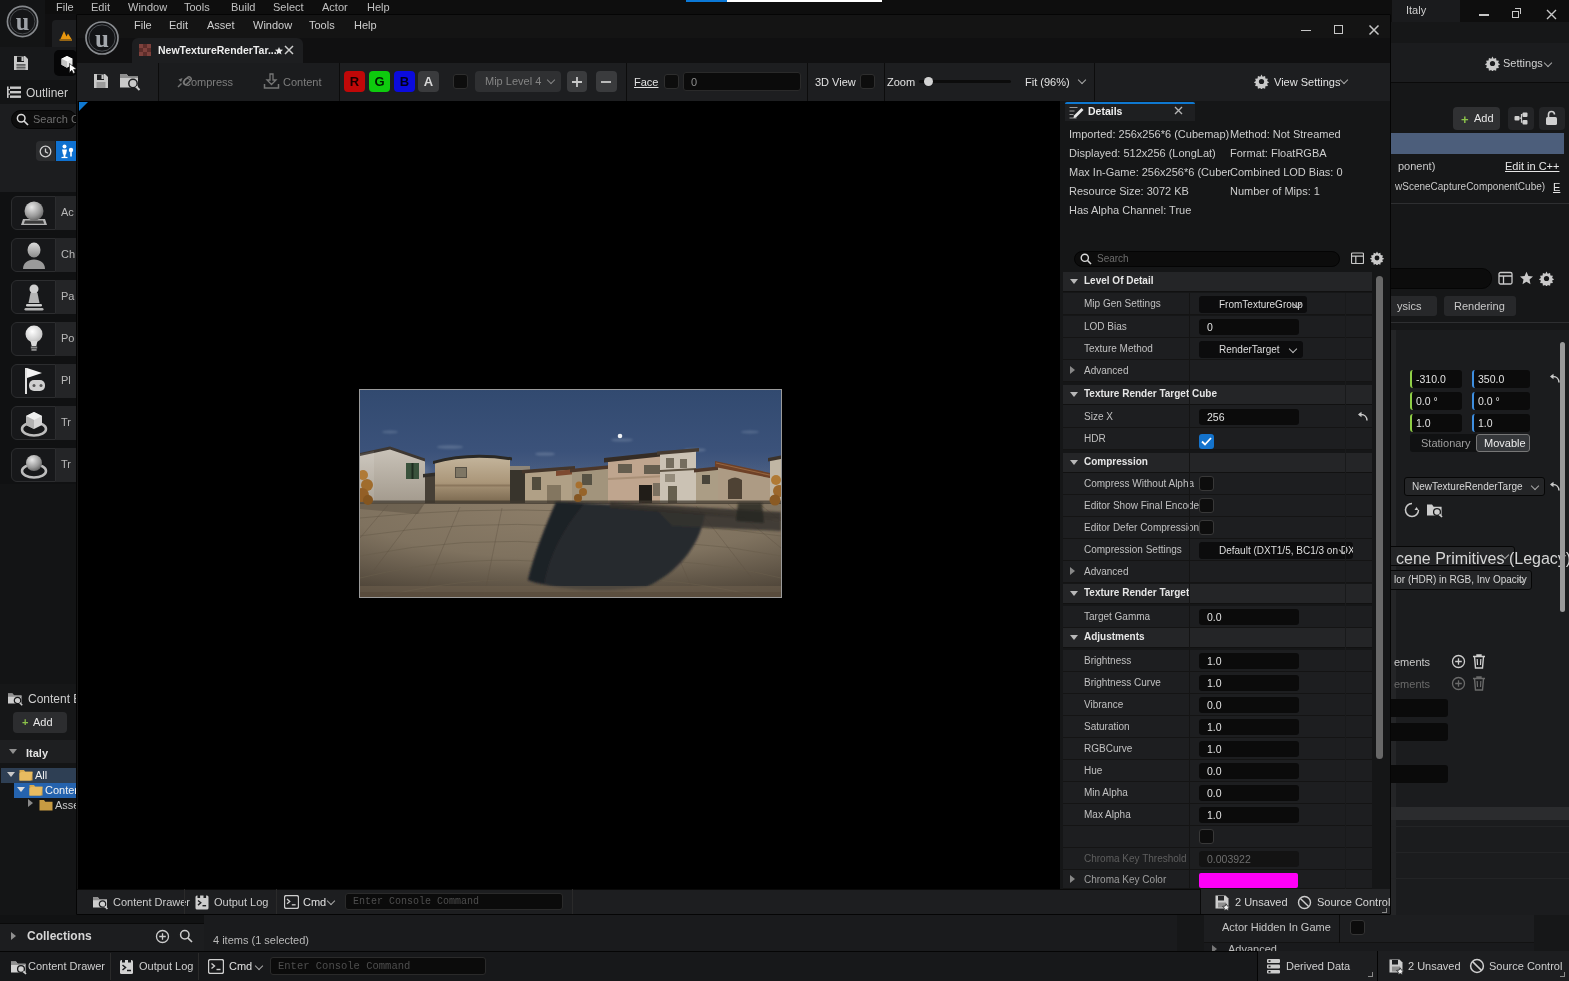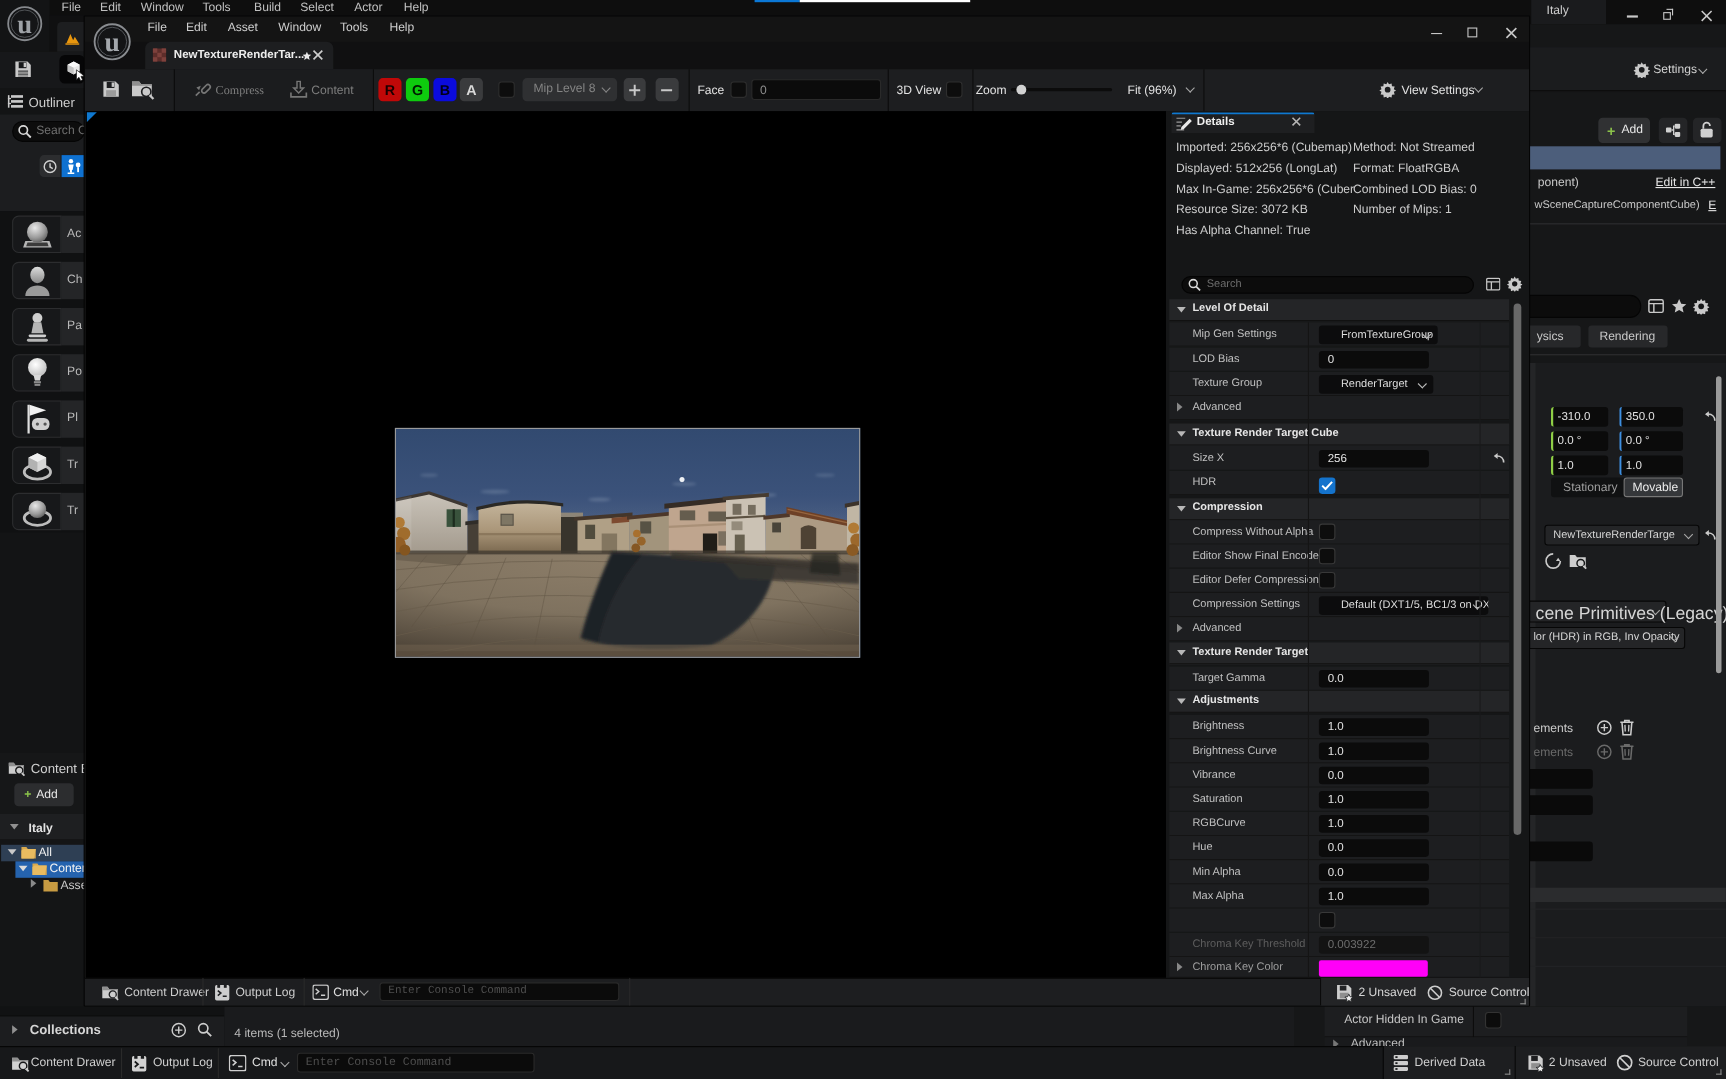--- a/index.html
+++ b/index.html
@@ -491,45 +491,45 @@
   <path d="M1 3 h6.5 l2 2.5 h9.5 v11 h-18 z" fill="#c9c9c9"></path>
   <path d="M1 3 h6.5 l2 2.5 h9.5 v1.5 h-18 z" fill="#8f8f8f"></path>
   <circle cx="14" cy="12.5" r="4.2" fill="#c9c9c9" stroke="#1d1e20" stroke-width="1.5"></circle>
   <path d="M17 15.5 L20.5 19" stroke="#c9c9c9" stroke-width="2"></path>
  </svg>
  <div class="sep" style="left:81px;top:48px;height:38px;"></div>
  <svg class="a" style="left:99px;top:59px;" width="17" height="15" viewBox="0 0 17 15">
   <path d="M5.5 9.5 L2 13 M8 7 l3.5-3.5 a2.1 2.1 0 0 1 3 3 L11 10 a2.1 2.1 0 0 1 -3-3" fill="none" stroke="#767676" stroke-width="1.5"></path>
   <path d="M2.5 5.5 l4-1.5 -1.5 4 z" fill="#767676"></path>
  </svg>
- <span class="t" style="left:119px;top:61px;color:#7d7d7d;font-family:Liberation Serif, serif;">Compress</span>
+ <span class="t" style="left:106px;top:61px;color:#7d7d7d;">Compress</span>
  <svg class="a" style="left:186px;top:58px;" width="17" height="17" viewBox="0 0 17 17">
   <path d="M10 1 v6 h3 l-4.5 4.5 L4 7 h3 V1 z" fill="none" stroke="#767676" stroke-width="1.3"></path>
   <path d="M1.5 11 v4 h14 v-4" fill="none" stroke="#767676" stroke-width="1.5"></path>
  </svg>
  <span class="t" style="left:206px;top:61px;color:#7d7d7d;">Content</span>
  <div class="sep" style="left:262px;top:48px;height:38px;"></div>
  <div class="a" style="left:267px;top:56px;width:21px;height:21px;background:#c00808;border-radius:4px;text-align:center;font-weight:bold;font-size:13px;color:#1a0000;line-height:21px;">R</div>
  <div class="a" style="left:292px;top:56px;width:21px;height:21px;background:#0ecb0e;border-radius:4px;text-align:center;font-weight:bold;font-size:13px;color:#001a00;line-height:21px;">G</div>
  <div class="a" style="left:317px;top:56px;width:21px;height:21px;background:#0b0bdd;border-radius:4px;text-align:center;font-weight:bold;font-size:13px;color:#00001a;line-height:21px;">B</div>
  <div class="a" style="left:341px;top:56px;width:21px;height:21px;background:#3a3b3d;border-radius:4px;text-align:center;font-weight:bold;font-size:13px;color:#d8d8d8;line-height:21px;">A</div>
  <div class="cb" style="left:376px;top:59px;border-color:#2e2e2e;"></div>
  <div class="a" style="left:398px;top:56px;width:86px;height:21px;background:#2f3032;border-radius:4px;"></div>
- <span class="t" style="left:408px;top:60px;color:#848484;">Mip Level 8</span>
+ <span class="t" style="left:408px;top:60px;color:#848484;">Mip Level 4</span>
  <div class="chvd" style="left:471px;top:62px;border-color:#848484;"></div>
  <div class="a" style="left:490px;top:56px;width:20px;height:21px;background:#3a3b3d;border-radius:4px;"></div>
  <svg class="a" style="left:494px;top:61px;" width="12" height="12" viewBox="0 0 12 12">
       <path d="M6 1 V11 M1 6 H11" stroke="#c9c9c9" stroke-width="1.8"></path>
     </svg>
  <div class="a" style="left:519px;top:56px;width:21px;height:21px;background:#3a3b3d;border-radius:4px;"></div>
  <svg class="a" style="left:523px;top:61px;" width="12" height="12" viewBox="0 0 12 12">
       <path d="M1 6 H11" stroke="#c9c9c9" stroke-width="1.8"></path>
     </svg>
  <div class="sep" style="left:549px;top:48px;height:38px;"></div>
- <span class="t" style="left:557px;top:61px;color:#e2e2e2;">Face</span>
+ <span class="t" style="left:557px;top:61px;color:#e2e2e2;text-decoration:underline;">Face</span>
  <div class="cb" style="left:587px;top:59px;border-color:#2e2e2e;"></div>
  <div class="inp" style="left:606px;top:57px;width:118px;height:19px;"></div>
  <span class="t" style="left:614px;top:61px;color:#8d8d8d;">0</span>
  <div class="sep" style="left:730px;top:48px;height:38px;"></div>
  <span class="t" style="left:738px;top:61px;color:#e2e2e2;">3D View</span>
  <div class="cb" style="left:783px;top:59px;border-color:#2e2e2e;"></div>
  <div class="sep" style="left:807px;top:48px;height:38px;"></div>
  <span class="t" style="left:810px;top:61px;color:#e2e2e2;">Zoom</span>
  <div class="a" style="left:842px;top:65px;width:92px;height:3px;background:#0c0c0c;border-radius:2px;"></div>
  <div class="a" style="left:847px;top:62px;width:9px;height:9px;background:#d2d2d2;border-radius:50%;"></div>
@@ -729,21 +729,21 @@
  <div class="fdh" style="top:257px;"></div>
       <div class="trid" style="left:993px;top:264px;border-top-color:#b8b8b8;"></div>
       <span class="t b" style="left:1007px;top:260px;color:#e6e6e6;">Level Of Detail</span>
  <div class="fdr" style="top:278px;"></div>
       <span class="t" style="left:1007px;top:283px;">Mip Gen Settings</span>
  <div class="drop" style="left:1122px;top:281px;width:108px;"><span>FromTextureGroup</span></div>
  <div class="fdr" style="top:301px;"></div>
       <span class="t" style="left:1007px;top:306px;">LOD Bias</span>
  <div class="num" style="left:1122px;top:304px;width:100px;height:16px;"><span style="margin-left:8px;line-height:16px;">0</span></div>
  <div class="fdr" style="top:323px;"></div>
-      <span class="t" style="left:1007px;top:328px;">Texture Group</span>
+      <span class="t" style="left:1007px;top:328px;">Texture Method</span>
  <div class="drop" style="left:1122px;top:326px;width:104px;"><span>RenderTarget</span></div>
  <div class="fdr" style="top:345px;height:22px;"></div>
       <div class="trir" style="left:993px;top:351px;border-left-color:#888;"></div>
       <span class="t" style="left:1007px;top:350px;">Advanced</span>
 
  <div class="fdh" style="top:370px;"></div>
       <div class="trid" style="left:993px;top:377px;border-top-color:#b8b8b8;"></div>
       <span class="t b" style="left:1007px;top:373px;color:#e6e6e6;">Texture Render Target Cube</span>
  <div class="fdr" style="top:390px;height:23px;"></div>
       <span class="t" style="left:1007px;top:396px;">Size X</span>

